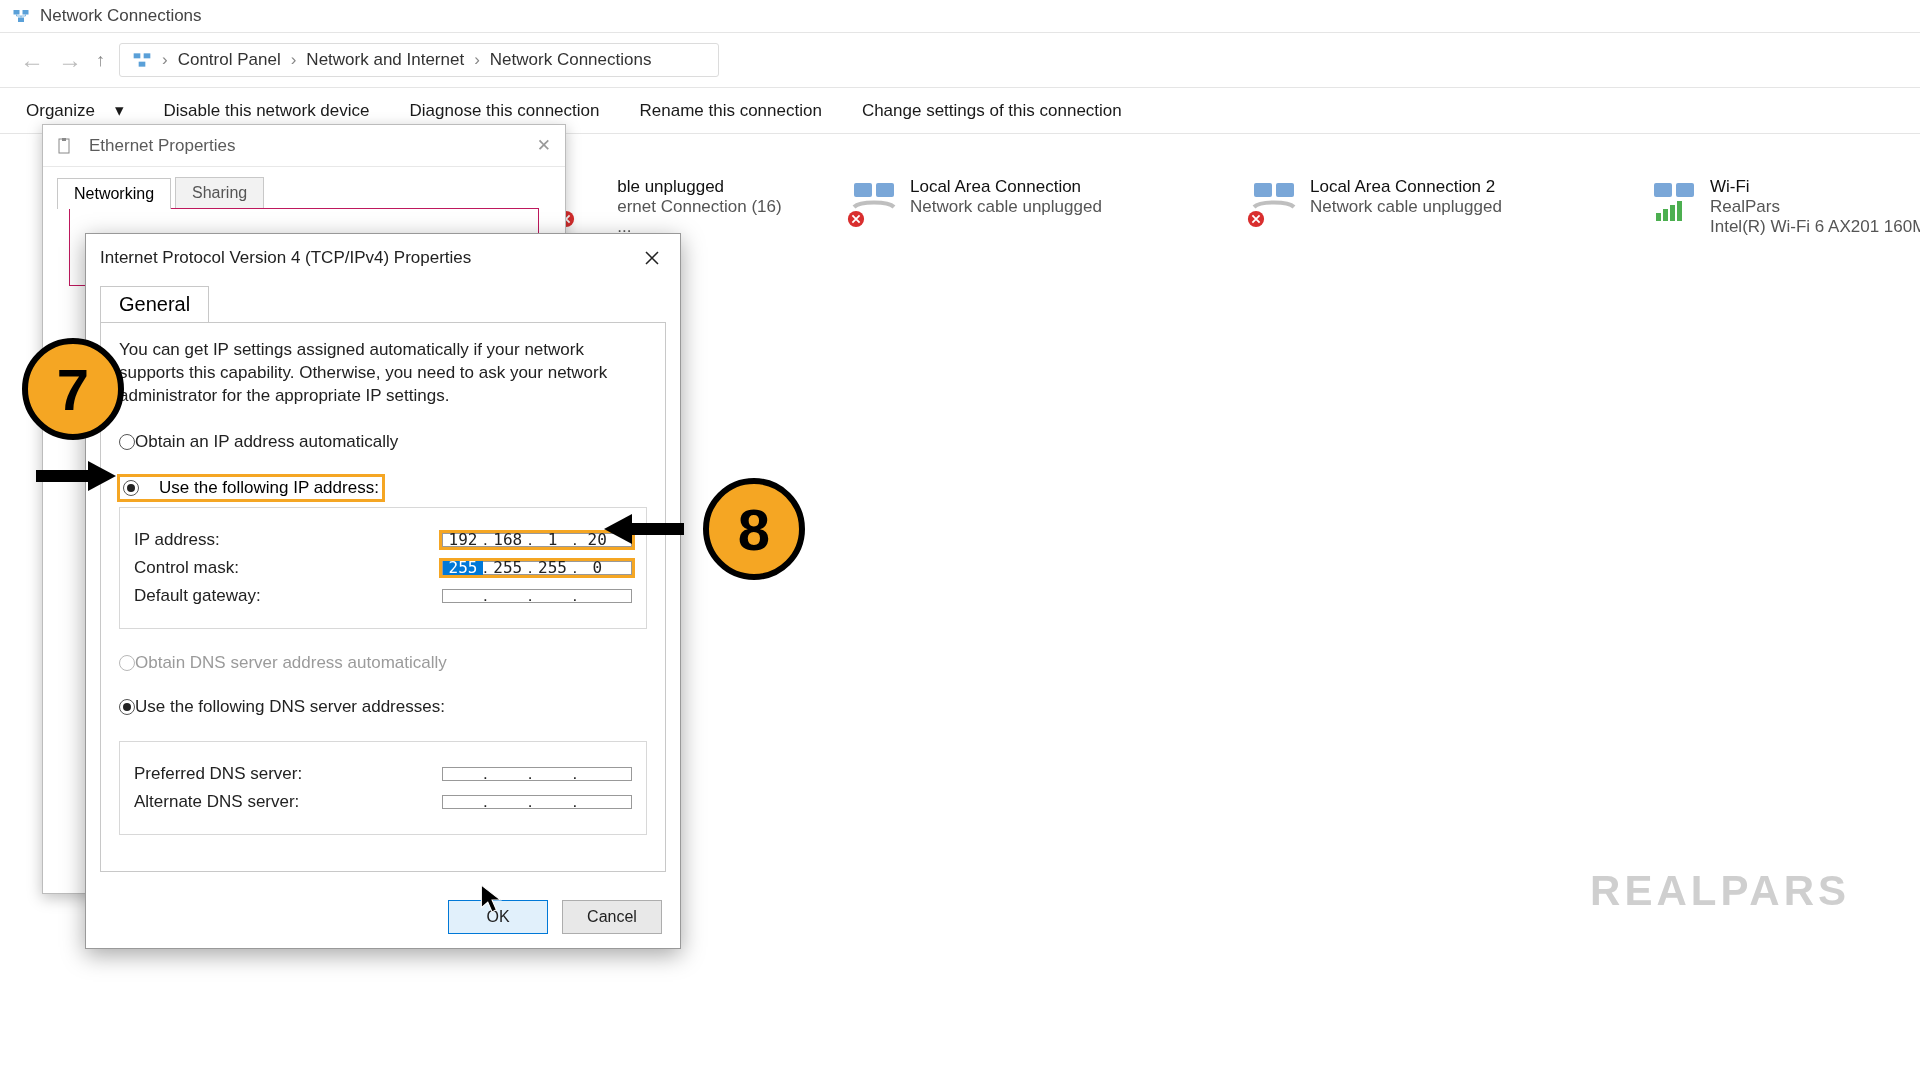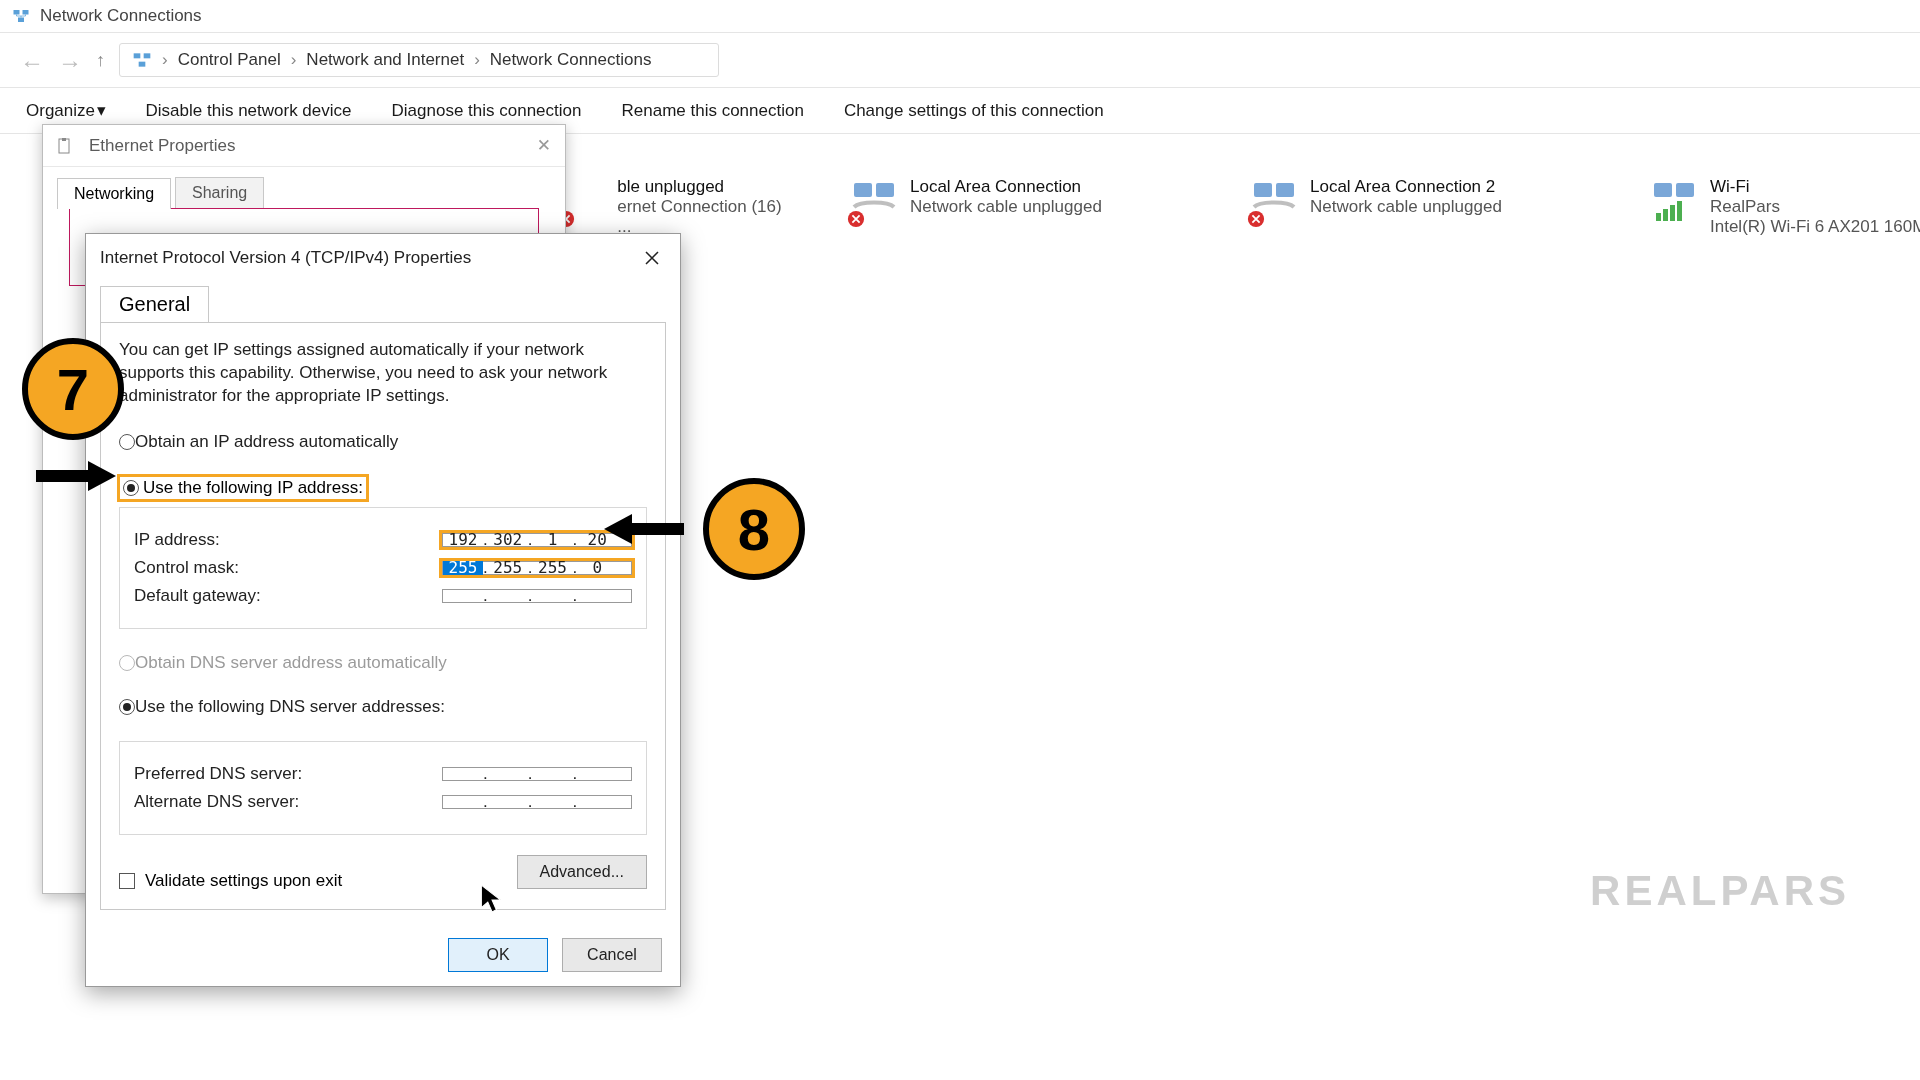--- a/index.html
+++ b/index.html
@@ -12,21 +12,21 @@
   .title-bar .title { color: #444; }
 
   .nav-row { display: flex; align-items: center; gap: 14px; padding: 10px 20px; border-bottom: 1px solid #e5e5e5; }
   .nav-row .nav-btn { color: #bcbcbc; font-size: 24px; line-height: 1; }
   .nav-row .loc-bar { display: flex; align-items: center; gap: 10px; border: 1px solid #dcdcdc; padding: 6px 12px; border-radius: 3px; flex: 0 0 auto; min-width: 600px; }
   .nav-row .crumb { color: #333; }
   .nav-row .chev { color: #888; }
 
   .cmd-row { display: flex; align-items: center; gap: 40px; padding: 12px 26px; border-bottom: 1px solid #e5e5e5; }
   .cmd-row .cmd { color: #1a1a1a; }
-  .cmd-row .org { color: #1a1a1a; display: flex; align-items: center; gap: 2px; }
+  .cmd-row .org { color: #1a1a1a; display: flex; align-items: center; gap: 20px; }
 
   
   .content-row { position: absolute; left: 0; top: 145px; right: 0; margin-top: 24px; }
   .conn-cards { display: flex; gap: 60px; padding-left: 560px; padding-top: 8px; }
   .conn-card { display: flex; align-items: flex-start; gap: 12px; min-width: 340px; }
   .conn-card .c-icon { width: 48px; height: 48px; position: relative; }
   .conn-card .c-txt .c-name { color: #111; }
   .conn-card .c-txt .c-status { color: #555; }
   .conn-card .c-txt .c-adapter { color: #555; }
   .x-badge { position: absolute; left: -3px; bottom: -3px; width: 18px; height: 18px; }
@@ -68,21 +68,21 @@
   .ip-input .empty { color: transparent; }
 
   .checkbox-row { display: flex; align-items: center; gap: 10px; margin-top: 18px; }
   .chk { width: 16px; height: 16px; border: 1px solid #555; }
 
   .btn { border: 1px solid #adadad; background: #e8e8e8; padding: 7px 22px; font-size: 16px; color: #222; min-width: 100px; text-align: center; }
   .btn.primary { background: #e1f0fb; border-color: #0078d7; }
   .btn-row { display: flex; justify-content: flex-end; gap: 14px; padding: 14px 18px; }
 
   
-  .hl-box { outline: 3px solid #f5a623; outline-offset: -1px; padding: 2px 4px; display: inline-flex; align-items: center; gap: 4px; }
+  .hl-box { outline: 3px solid #f5a623; outline-offset: -1px; padding: 2px 4px; display: inline-flex; align-items: center; gap: 20px; }
 
   
   .step { position: absolute; width: 102px; height: 102px; border-radius: 50%; background: #f5a623; border: 6px solid #000; display: flex; align-items: center; justify-content: center; font-size: 58px; font-weight: 800; color: #000; z-index: 50; }
   .arrow-r { position: absolute; width: 80px; height: 30px; z-index: 49; }
   .arrow-l { position: absolute; width: 80px; height: 30px; z-index: 49; }
 
   
   .brand { position: absolute; right: 70px; bottom: 165px; font-size: 42px; letter-spacing: 4px; color: #cfcfcf; font-weight: 700; font-family: Arial, sans-serif; }
 
   
@@ -254,21 +254,21 @@
       <span class="radio sel"></span>
       <span>Use the following IP address:</span>
     </span>
 
     <div class="fieldset">
       <div class="field-row">
         <label>IP address:</label>
         <div class="ip-input hl">
           <span class="oct">192</span>
             <span class="dot">.</span>
-          <span class="oct">302</span>
+          <span class="oct">168</span>
             <span class="dot">.</span>
           <span class="oct">1</span>
             <span class="dot">.</span>
           <span class="oct">20</span>
         </div>
       </div>
       <div class="field-row">
         <label>Control mask:</label>
         <div class="ip-input hl">
           <span class="oct sel">255</span>
@@ -323,27 +323,20 @@
             <span class="dot">.</span>
           <span class="oct empty">0</span>
             <span class="dot">.</span>
           <span class="oct empty">0</span>
             <span class="dot">.</span>
           <span class="oct empty">0</span>
         </div>
       </div>
     </div>
 
-    <div style="display:flex;align-items:center;justify-content:space-between">
-      <div class="checkbox-row">
-        <span class="chk"></span>
-        <span>Validate settings upon exit</span>
-      </div>
-      <div class="btn">Advanced...</div>
-    </div>
   </div>
 
   <div class="btn-row">
     <div class="btn primary">OK</div>
     <div class="btn">Cancel</div>
   </div>
 </div>
 
 <div class="step" style="left:22px; top:338px">7</div>
 <svg class="arrow-r" style="left:36px; top:461px" viewBox="0 0 80 30">

